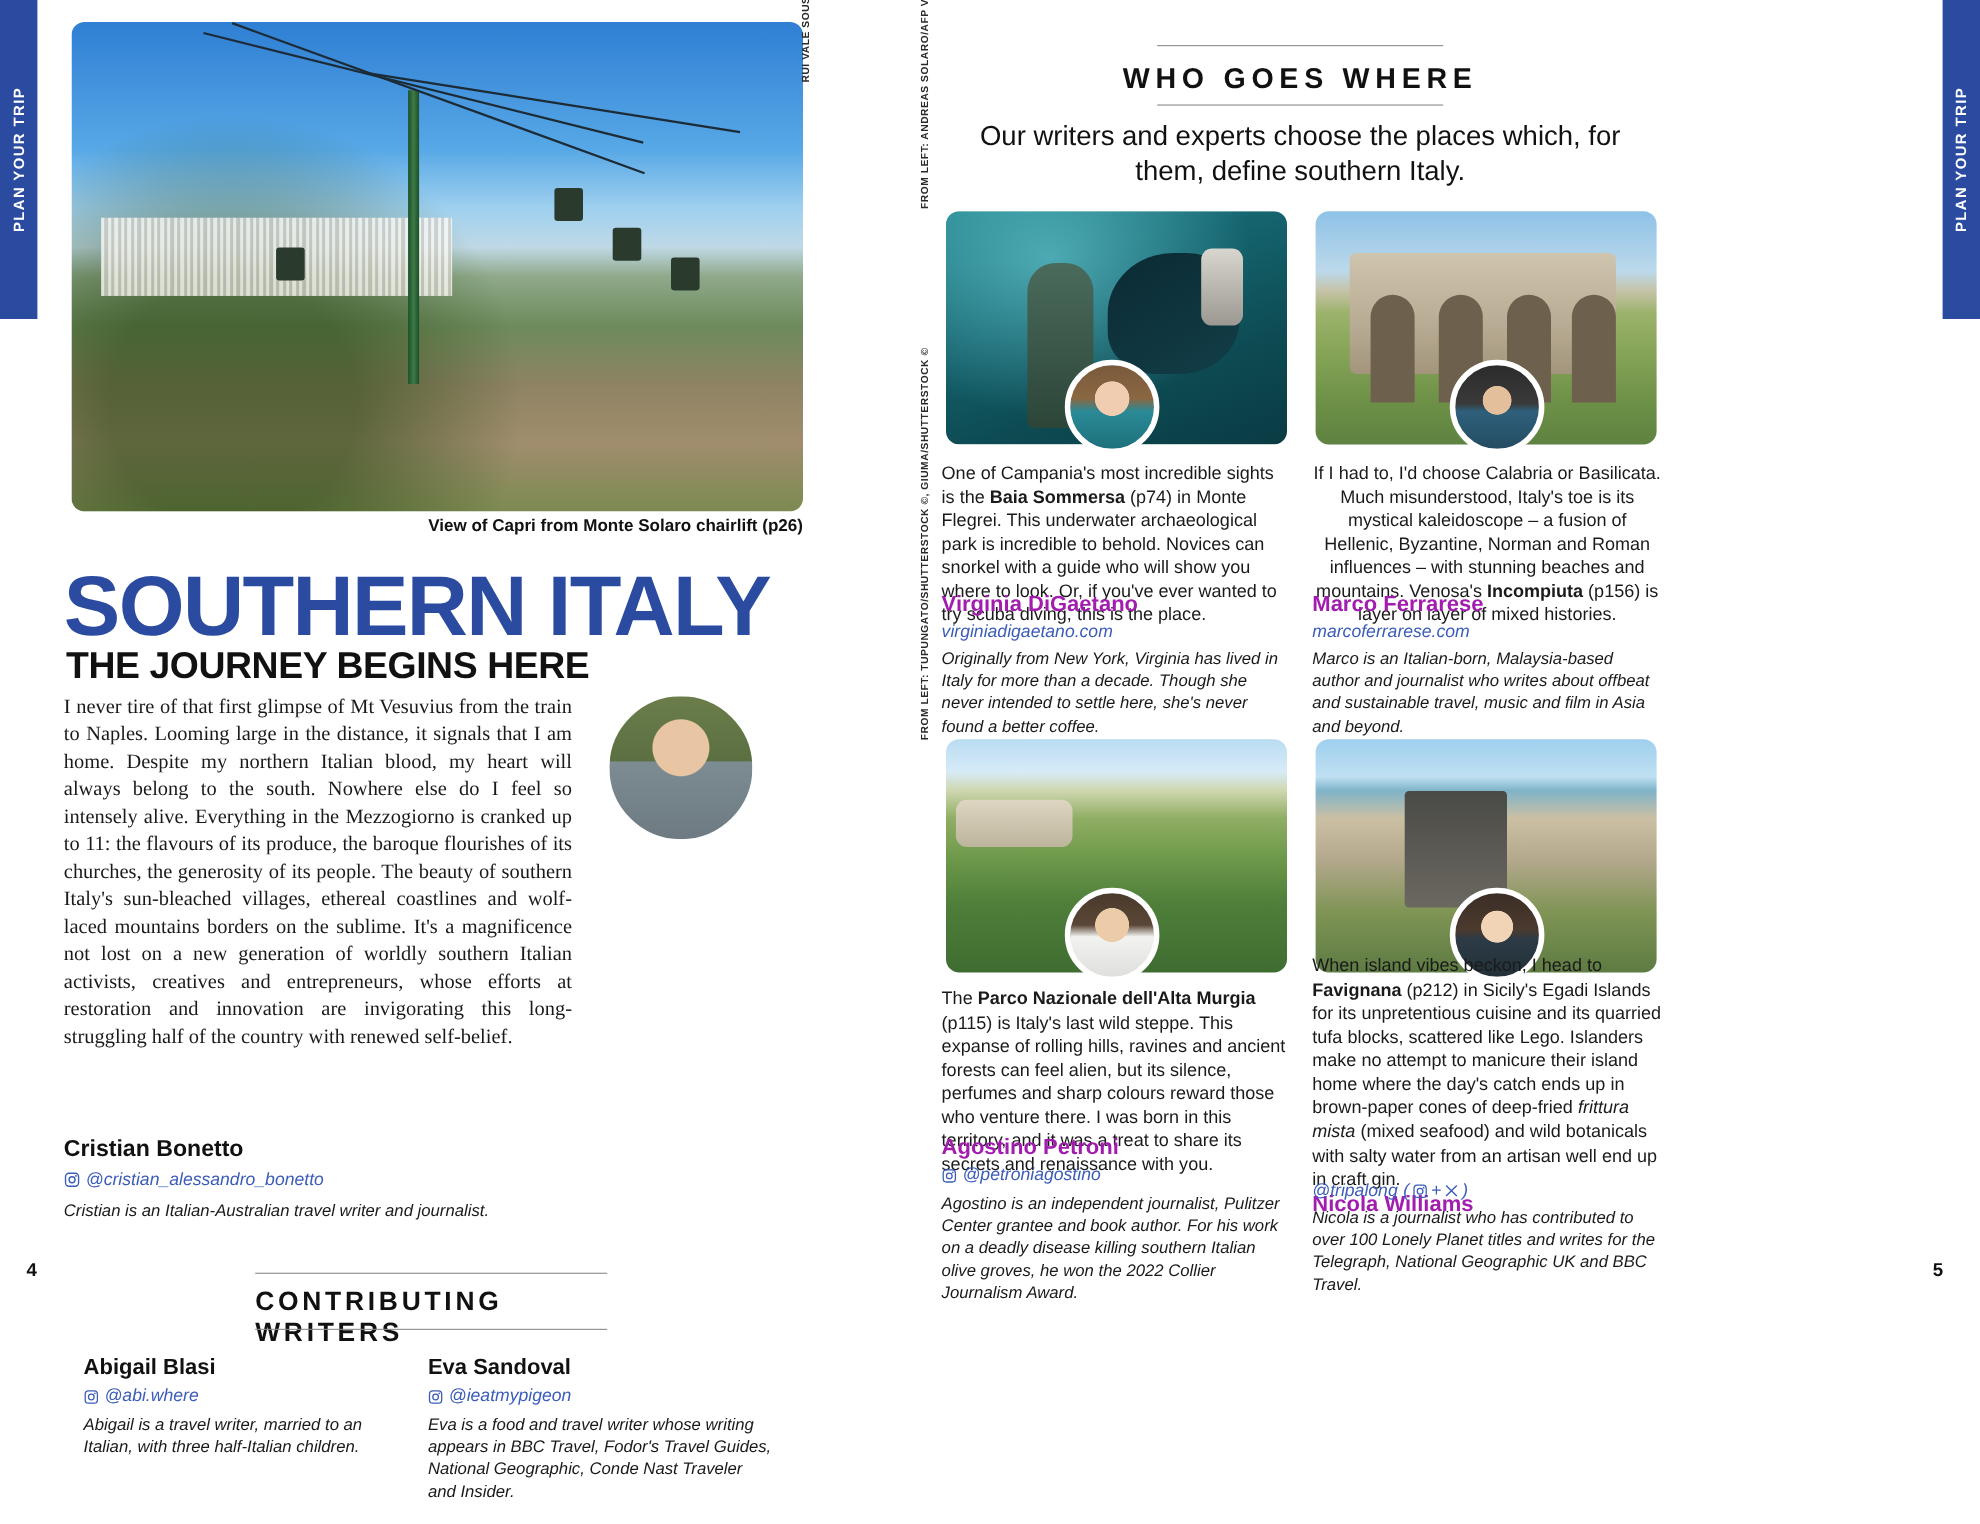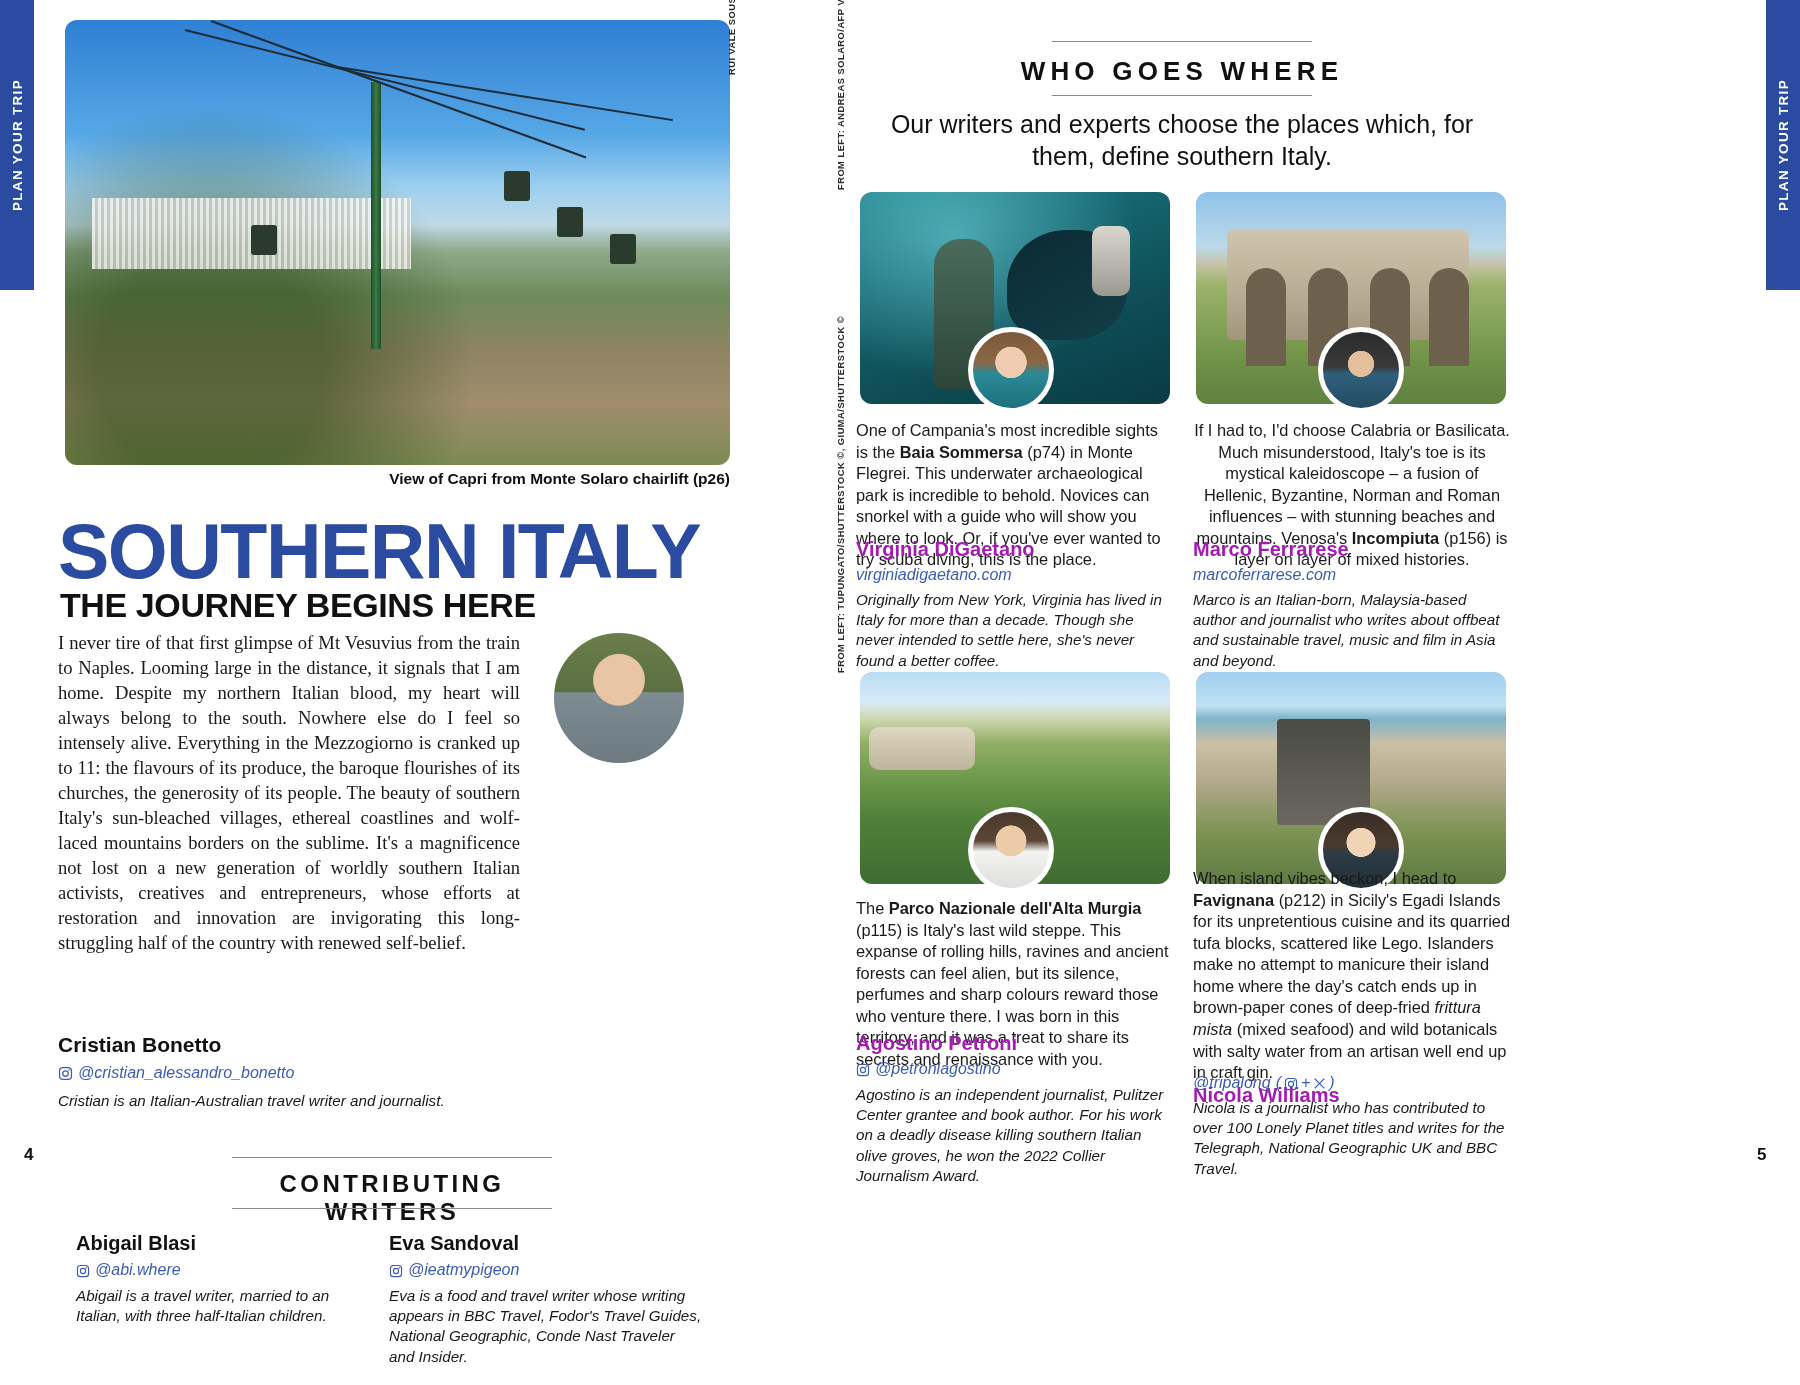--- a/index.html
+++ b/index.html
@@ -159,21 +159,21 @@
     line-height: 1.33; color: #1a1a1a;
   }
   .pullquote {
     position: absolute; width: 180px; text-align: center;
     font-size: 16.6px; line-height: 1.32; color: #111;
   }
   .pullquote b { font-weight: 700; }
 
   .rule { position: absolute; background: #8a8a8a; height: 1px; }
   .section-head {
-    position: absolute; text-align: center;
+    position: absolute; text-align: left;
     font-size: 24px; font-weight: 700; letter-spacing: 3.4px; color: #111;
   }
 
   
   .who-head {
     position: absolute; text-align: center;
     font-size: 26px; font-weight: 700; letter-spacing: 5.2px; color: #111;
   }
   .who-intro {
     position: absolute; text-align: center;

